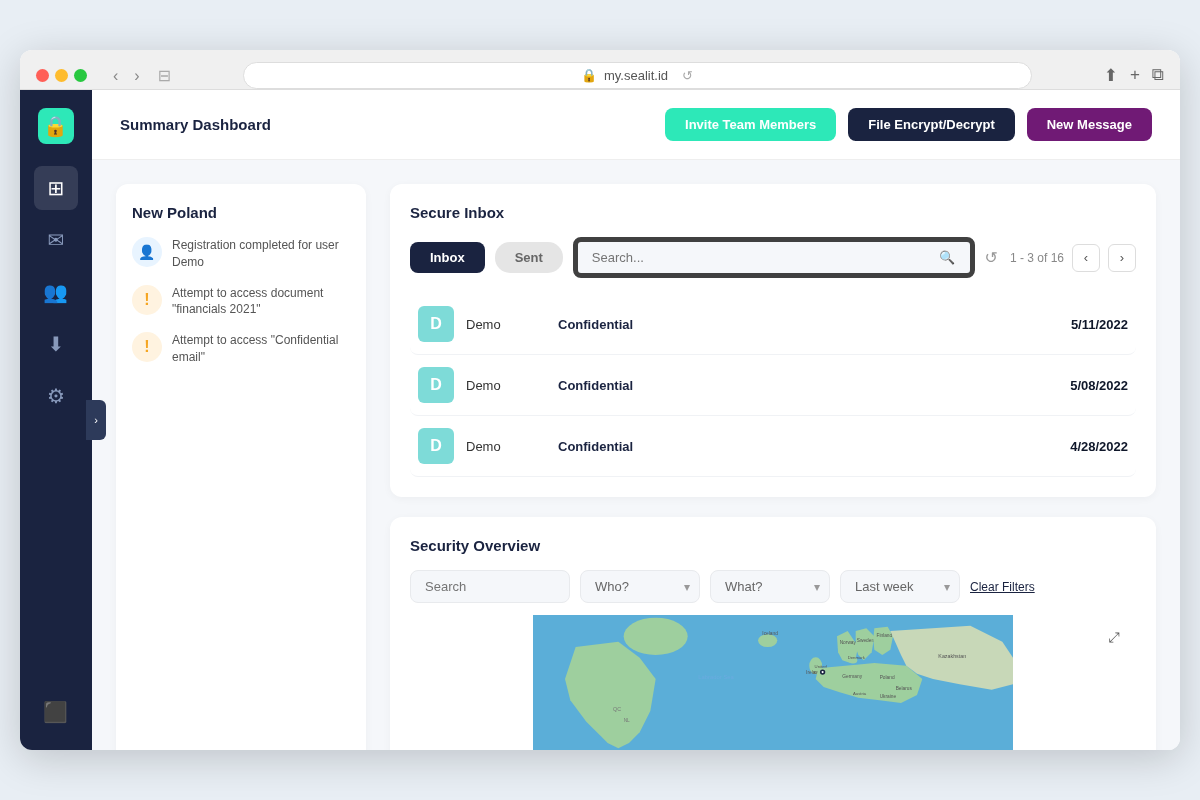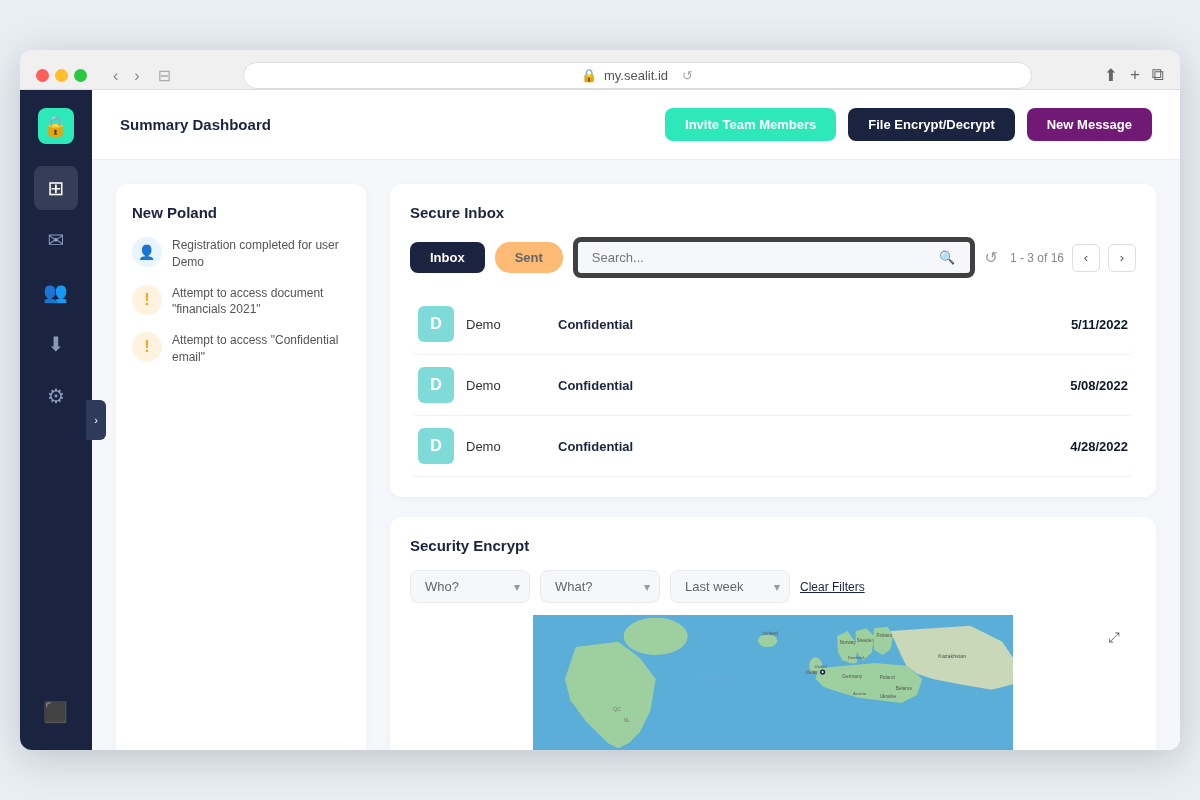--- a/index.html
+++ b/index.html
@@ -238,21 +238,21 @@
     }
     .tab-btn {
       padding: 8px 20px;
       border-radius: 8px;
       border: none;
       font-size: 13px;
       font-weight: 600;
       cursor: pointer;
     }
     .tab-btn.active { background: #1a2340; color: #fff; }
-    .tab-btn.inactive { background: #fdba74; color: #666; border-radius: 15px; }
+    .tab-btn.inactive { background: #e5e5e5; color: #666; border-radius: 15px; }
     .inbox-search {
       flex: 1;
       background: #f5f7fa;
       border: 5px solid #404040;
       border-radius: 8px;
       padding: 8px 14px;
       font-size: 13px;
       color: #999;
       display: flex;
       align-items: center;
@@ -539,22 +539,23 @@
               <div class="message-row">
                 <div class="avatar">D</div>
                 <span class="sender-name">Demo</span>
                 <span class="message-subject">Confidential</span>
                 <span class="message-date">4/28/2022</span>
               </div>
             </div>
           </div>
 
           <div class="security-section">
-            <div class="section-title">Security Encrypt</div>
+            <div class="section-title">Security Overview</div>
             <div class="security-filters">
+              <input class="filter-input" type="text" placeholder="Search" style="">
               <div class="filter-select-wrap">
                 <select>
                   <option>Who?</option>
                   <option>All Users</option>
                   <option>Demo</option>
                 </select>
               </div>
               <div class="filter-select-wrap">
                 <select>
                   <option>What?</option>

